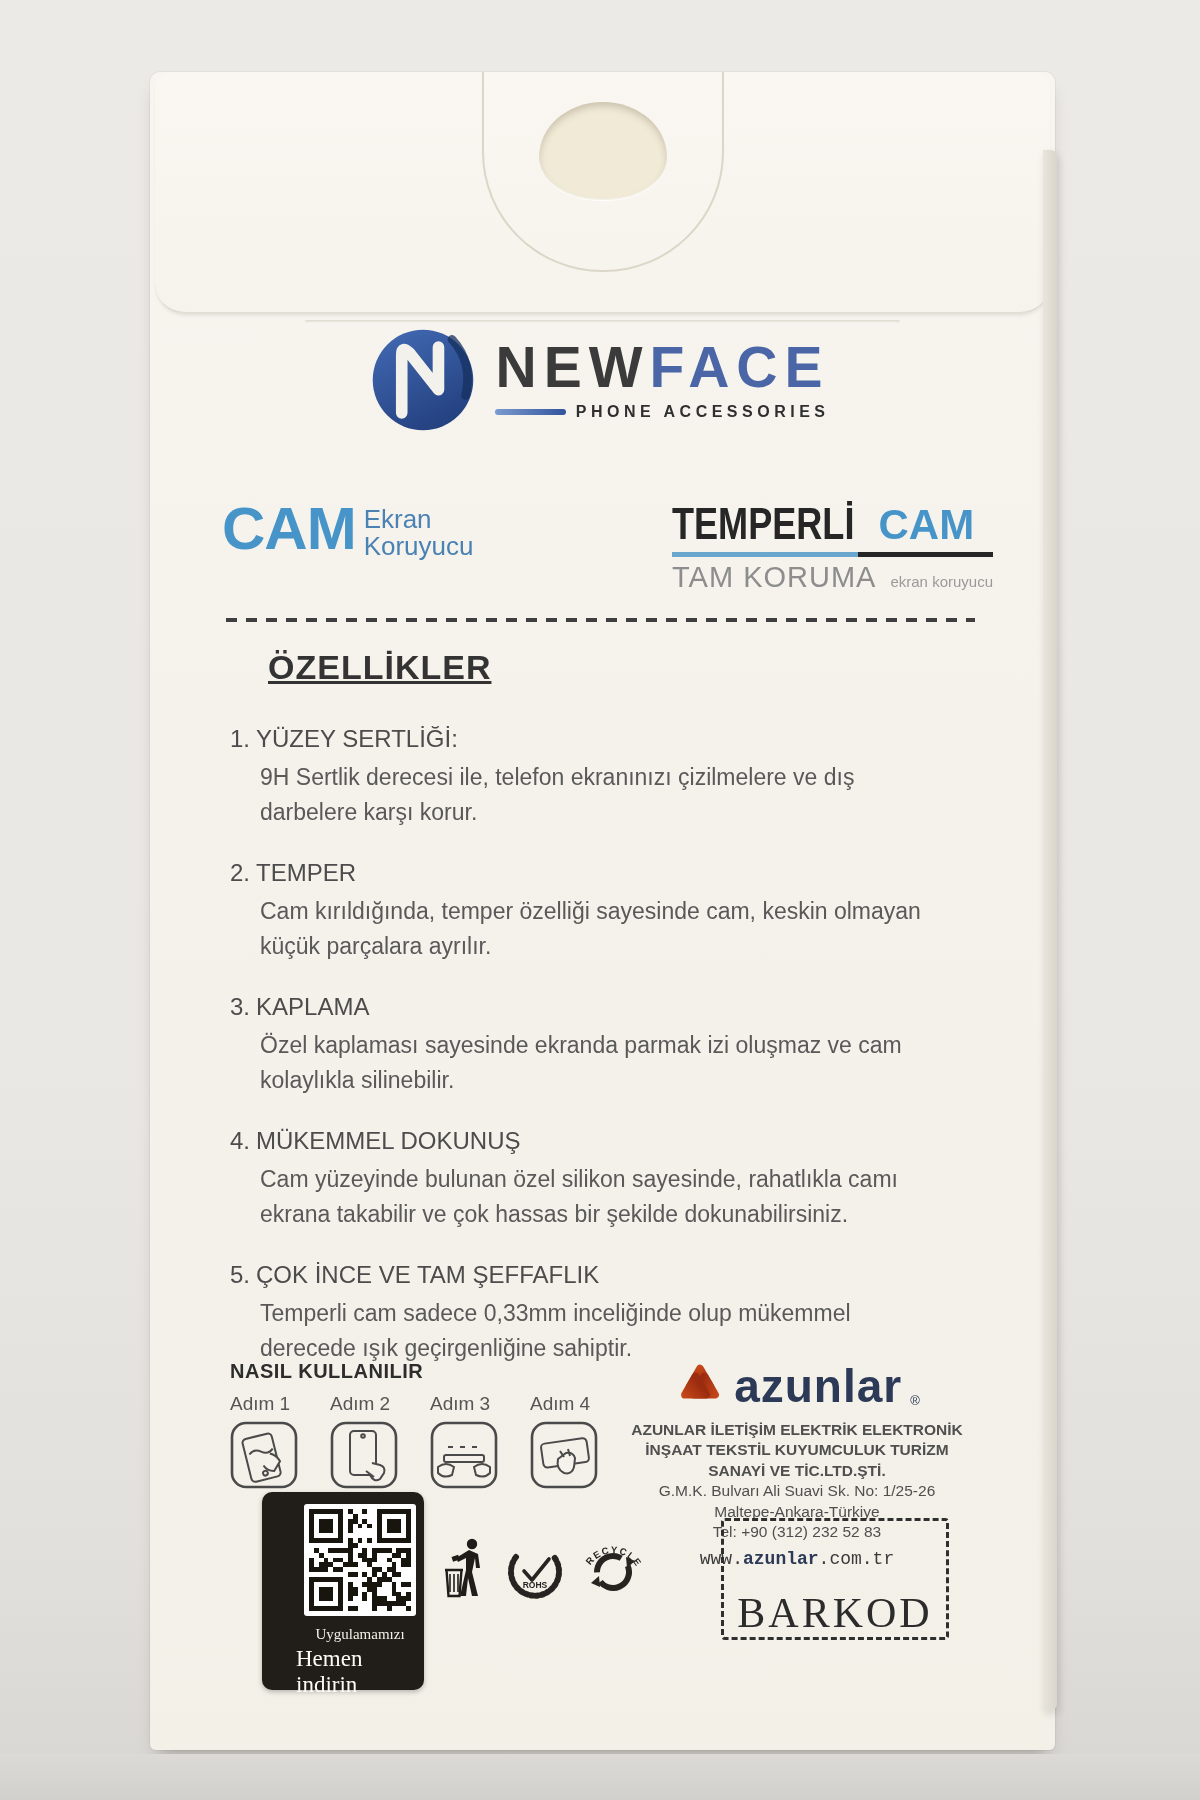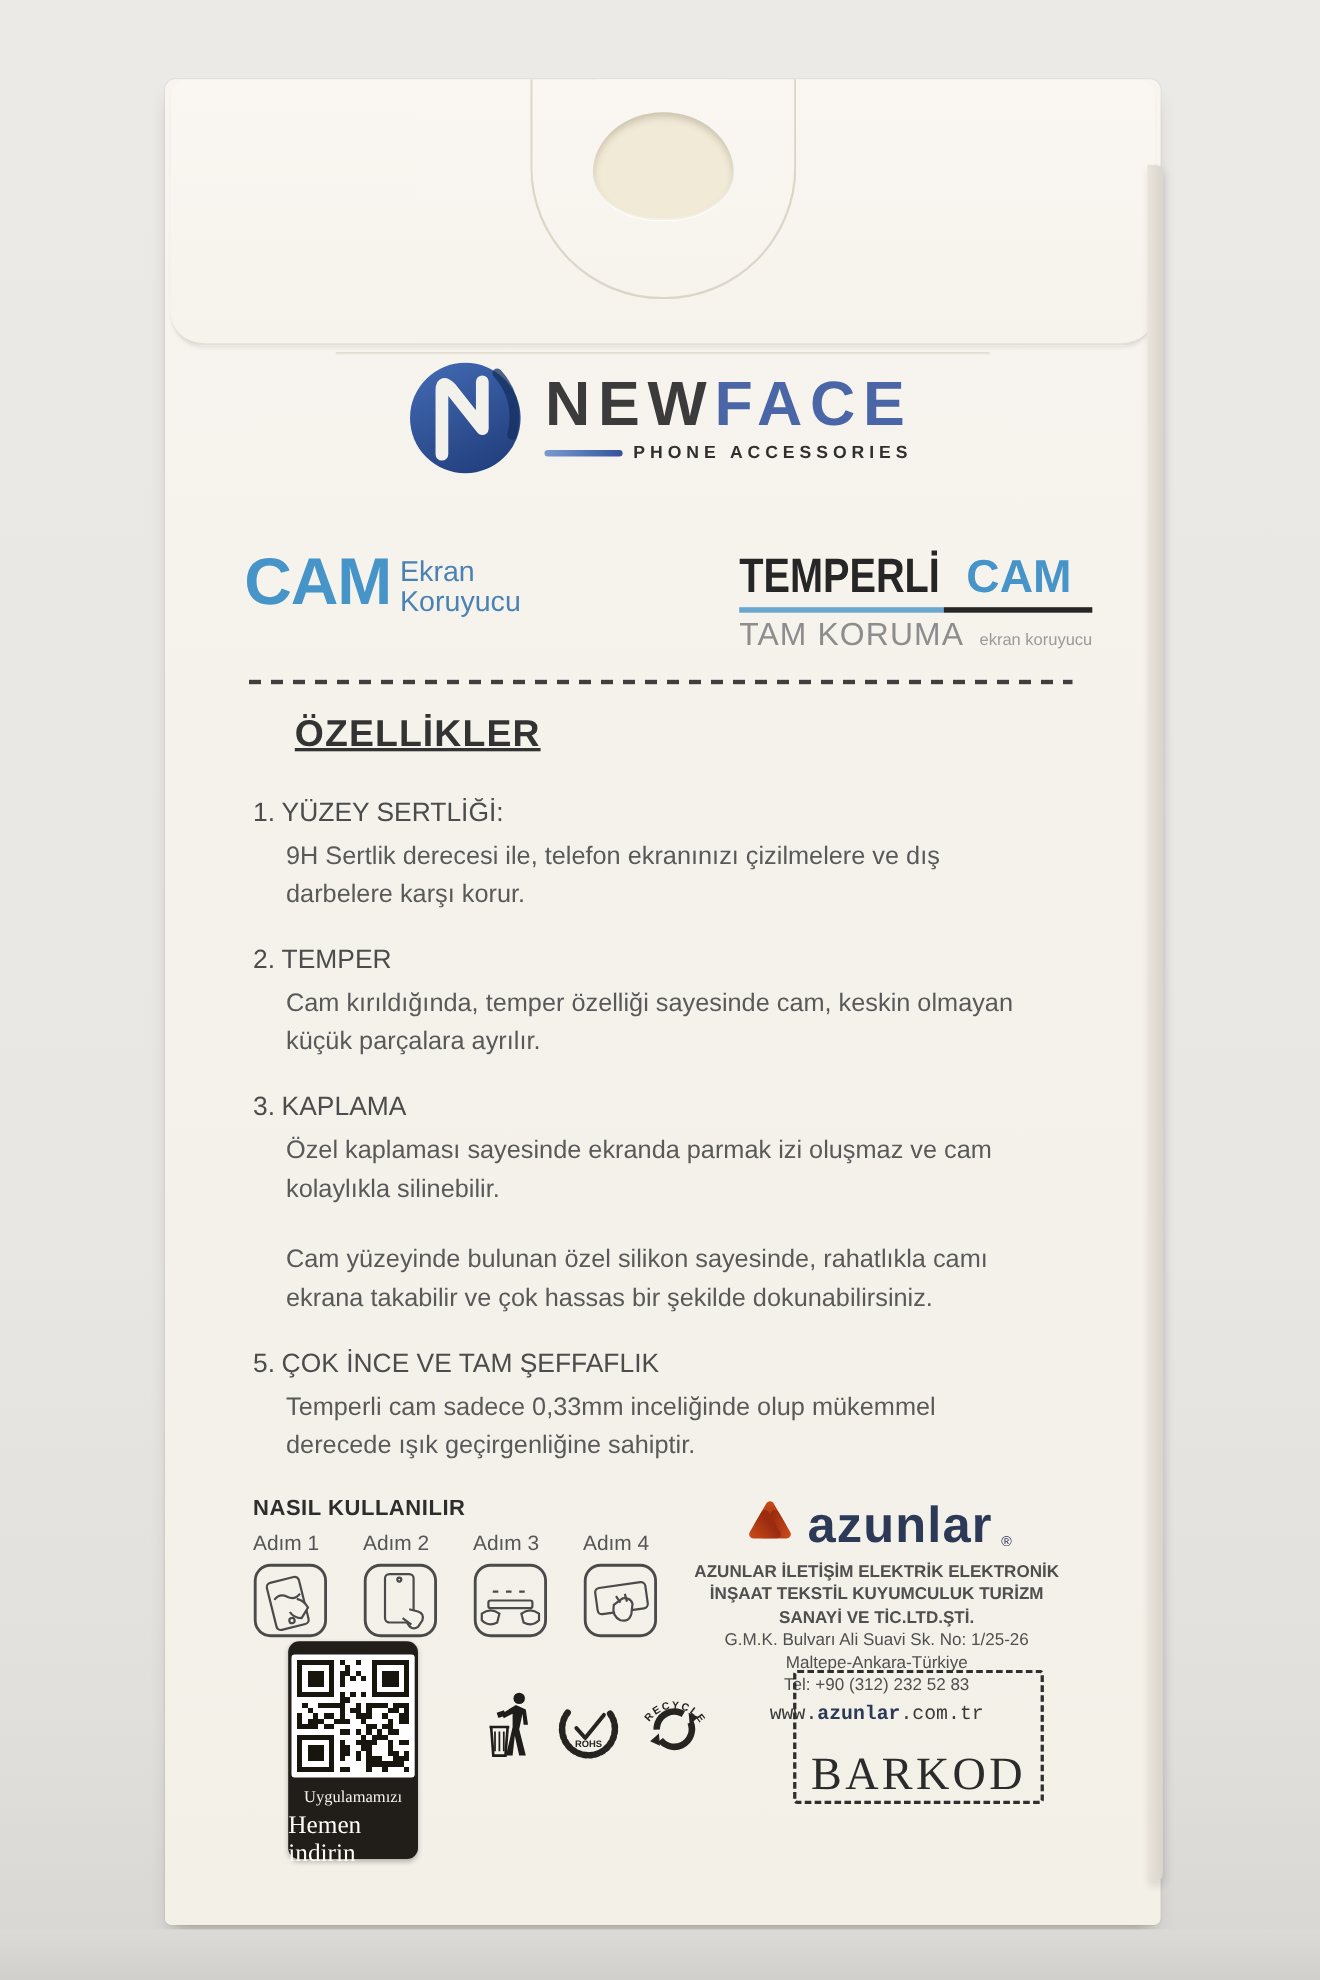--- a/index.html
+++ b/index.html
@@ -95,23 +95,24 @@
   .azunlar-row{display:flex;align-items:center;gap:8px;margin-bottom:8px;}
   .azunlar-mark{width:52px;height:52px;}
   .azunlar-word{font-size:46px;font-weight:bold;color:#2c3a57;letter-spacing:1px;line-height:1;}
   .azunlar-reg{font-size:13px;color:#2c3a57;align-self:flex-end;margin-bottom:4px;}
   .company-lines{text-align:center;color:#4f4f4f;font-size:15.5px;line-height:1.32;}
   .company-lines .caps{font-weight:600;}
   .website{margin-top:6px;font-size:18px;color:#3a3a3a;font-family:Liberation Mono, monospace;}
   .website b{color:#2c3a57;}
   
   .qr-card{
-    position:absolute;left:112px;top:1420px;width:118px;height:198px;
+    position:absolute;left:112px;top:1420px;width:128px;height:198px;
     background:#211d18;border-radius:10px;display:flex;flex-direction:column;align-items:center;
     box-shadow:0 2px 5px rgba(0,0,0,.25);
+    padding-left:34px;
   }
   .qr-box{width:112px;height:112px;background:#fff;margin-top:12px;border-radius:3px;padding:5px;box-sizing:border-box;}
   .qr-box svg{width:100%;height:100%;display:block;}
   .qr-caption1{font-family:"Liberation Serif",serif;font-size:15px;color:#f4f0ea;margin-top:10px;}
   .qr-caption2{font-family:"Liberation Serif",serif;font-size:23px;color:#fdfbf7;margin-top:3px;}
   .cert-icons{position:absolute;left:292px;top:1462px;display:flex;align-items:flex-end;gap:16px;}
   .cert-icons svg{display:block;}
   .barkod-box{
     position:absolute;left:571px;top:1446px;width:222px;height:116px;
     border:3.5px dashed #2f2f2f;border-radius:4px;
@@ -192,20 +193,21 @@
     </div>
     <div class="feature-item">
       <div class="feature-title-line"><span class="feature-num">2.</span><span>TEMPER</span></div>
       <div class="feature-body">Cam kırıldığında, temper özelliği sayesinde cam, keskin olmayan küçük parçalara ayrılır.</div>
     </div>
     <div class="feature-item">
       <div class="feature-title-line"><span class="feature-num">3.</span><span>KAPLAMA</span></div>
       <div class="feature-body">Özel kaplaması sayesinde ekranda parmak izi oluşmaz ve cam kolaylıkla silinebilir.</div>
     </div>
     <div class="feature-item">
+      <div class="feature-title-line"><span class="feature-num">4.</span><span>MÜKEMMEL DOKUNUŞ</span></div>
       <div class="feature-body">Cam yüzeyinde bulunan özel silikon sayesinde, rahatlıkla camı ekrana takabilir ve çok hassas bir şekilde dokunabilirsiniz.</div>
     </div>
     <div class="feature-item">
       <div class="feature-title-line"><span class="feature-num">5.</span><span>ÇOK İNCE VE TAM ŞEFFAFLIK</span></div>
       <div class="feature-body">Temperli cam sadece 0,33mm inceliğinde olup mükemmel derecede ışık geçirgenliğine sahiptir.</div>
     </div>
   </div>
 
   <div class="bottom-row">
     <div class="usage">

